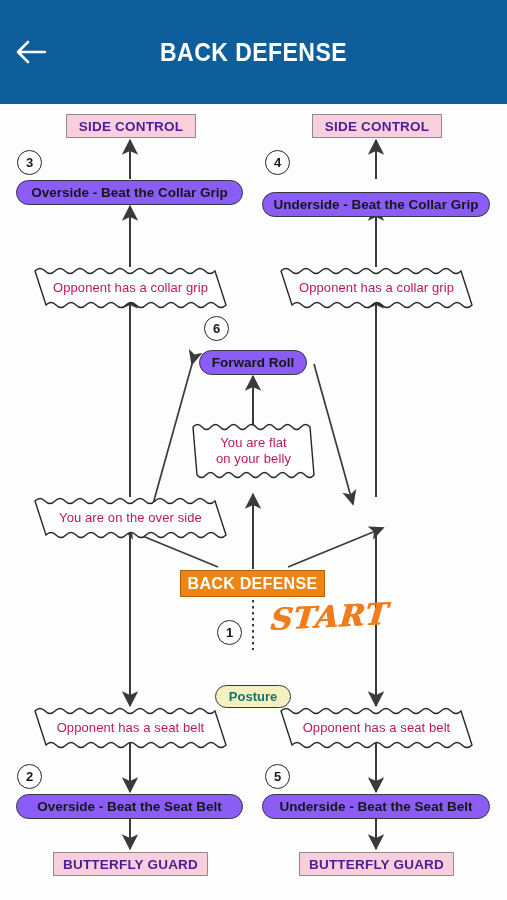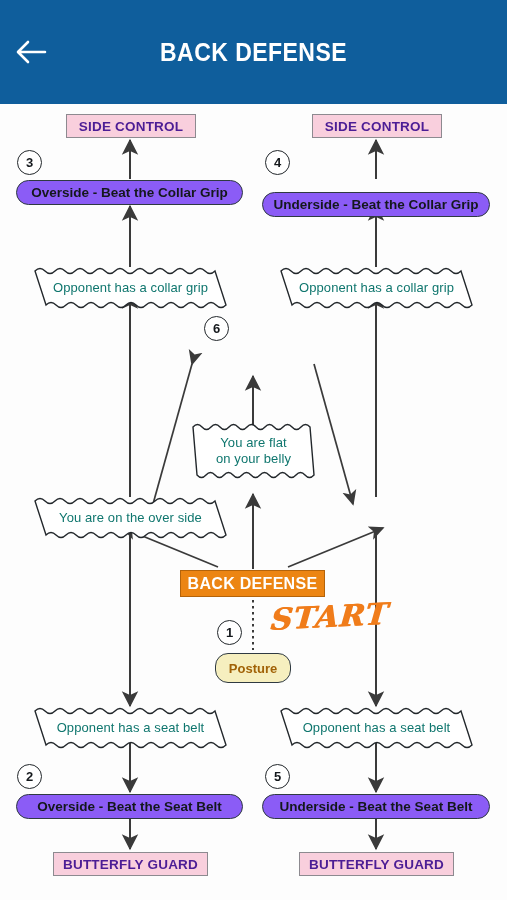--- a/index.html
+++ b/index.html
@@ -64,43 +64,44 @@
     height:25px;
     white-space:nowrap;
     padding:0 9px;
   }
 
   
   .pill-yellow {
     background:#f6efbf;
     border:1.8px solid #2f3a42;
     border-radius:13px;
-    color:#a16207;
+    color:#0f766e;
     font-weight:bold;
     font-size:13px;
-    height:30px;
+    height:23px;
     white-space:nowrap;
     padding:0 11px;
+    margin-top:32px;
   }
 
   
   .orange {
     background:#ec8513;
     border:1.5px solid #b4630a;
     color:#ffffff;
     font-weight:bold;
     font-size:16px;
     letter-spacing:0.3px;
     height:27px;
     white-space:nowrap;
   }
 
   
   .note {
-    color:#0f766e;
+    color:#be185d;
     font-size:13px;
     font-weight:normal;
     text-align:center;
     line-height:16px;
     letter-spacing:0.1px;
   }
   .note-wrap { position:absolute; }
   .note-wrap svg { position:absolute; left:0; top:0; }
   .note-text {
     position:absolute; left:0; top:0; width:100%; height:100%;
@@ -200,20 +201,21 @@
 
     <div class="node term" style="left:299px; top:748px; width:155px;">BUTTERFLY GUARD</div>
 
     <div class="numcircle" style="left:17px; top:46px;">3</div>
     <div class="node pill" style="left:16px; top:76px; width:227px;">Overside - Beat the Collar Grip</div>
 
     <div class="numcircle" style="left:265px; top:46px;">4</div>
     <div class="node pill" style="left:262px; top:88px; width:228px;">Underside - Beat the Collar Grip</div>
 
     <div class="numcircle" style="left:204px; top:212px;">6</div>
+    <div class="node pill" style="left:199px; top:246px; width:108px;">Forward Roll</div>
 
     <div class="numcircle" style="left:217px; top:516px;">1</div>
     <div class="node pill-yellow" style="left:215px; top:549px; width:76px;">Posture</div>
 
     <div class="numcircle" style="left:17px; top:660px;">2</div>
     <div class="node pill" style="left:16px; top:690px; width:227px;">Overside - Beat the Seat Belt</div>
 
     <div class="numcircle" style="left:265px; top:660px;">5</div>
     <div class="node pill" style="left:262px; top:690px; width:228px;">Underside - Beat the Seat Belt</div>
 

